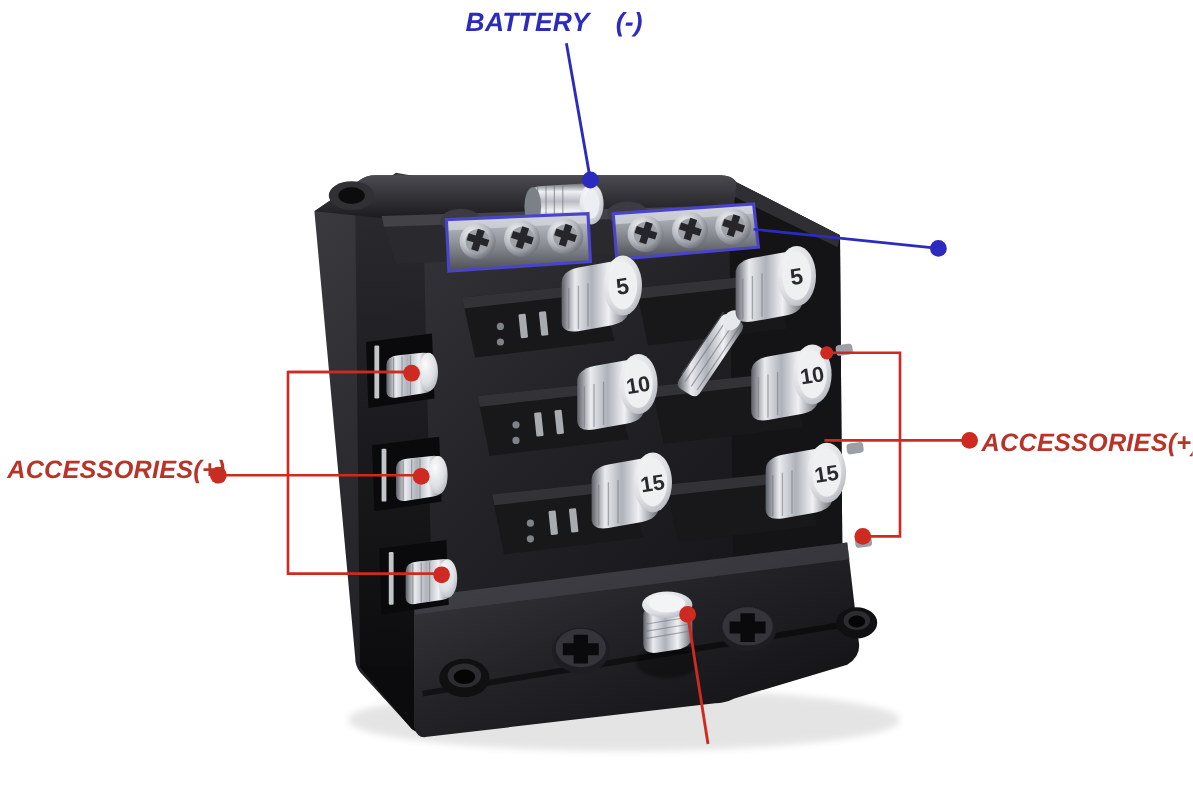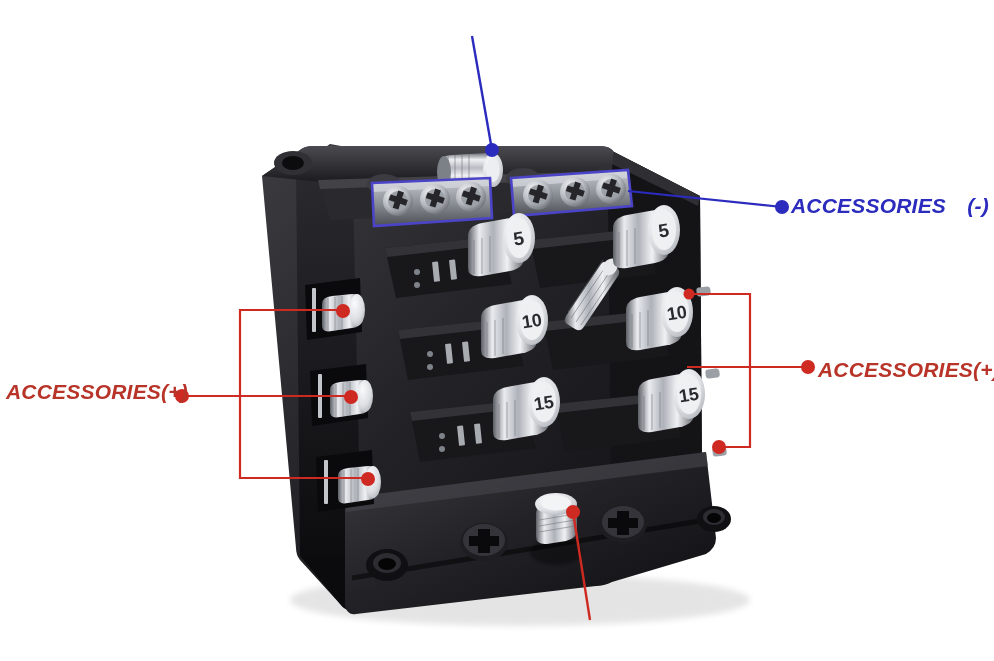--- a/index.html
+++ b/index.html
@@ -452,21 +452,21 @@
       <circle cx="719" cy="447" r="7" fill="#cf2a22"></circle>
       <circle cx="808" cy="367" r="7" fill="#cf2a22"></circle>
     </g>
 
     <g>
       <path d="M573,512 L590,620" stroke="#cf2a22" stroke-width="2.4" fill="none"></path>
       <circle cx="573" cy="512" r="7" fill="#cf2a22"></circle>
     </g>
   </svg>
 
-
-  <div class="callout blue lbl-accessories-neg">ACCESSORIES　(-)</div>
+  <div class="callout blue lbl-battery-neg">BATTERY　(-)</div>
+
 
   <div class="callout red lbl-accessories-pos-left">ACCESSORIES(+)</div>
 
   <div class="callout red lbl-accessories-pos-right">ACCESSORIES(+)</div>
 
 
 </div>
 
 </body></html>

